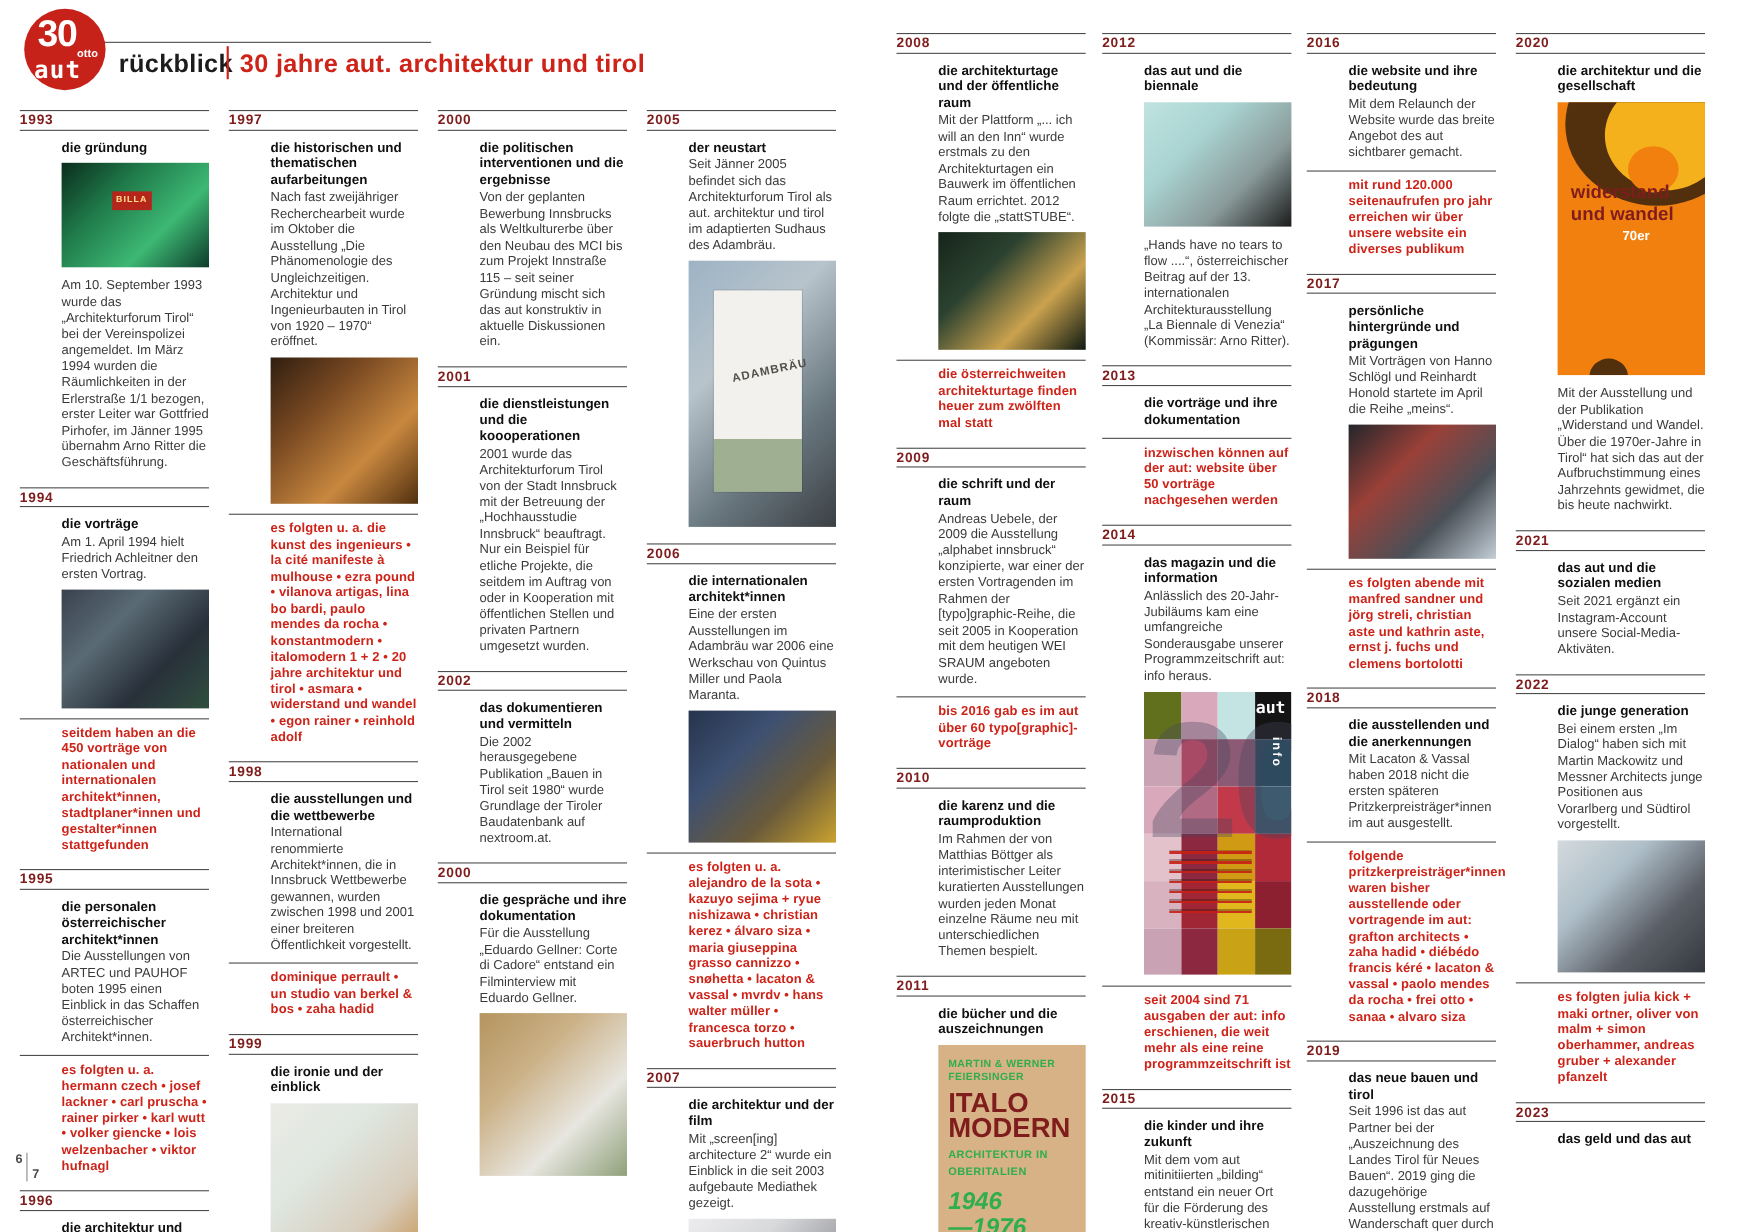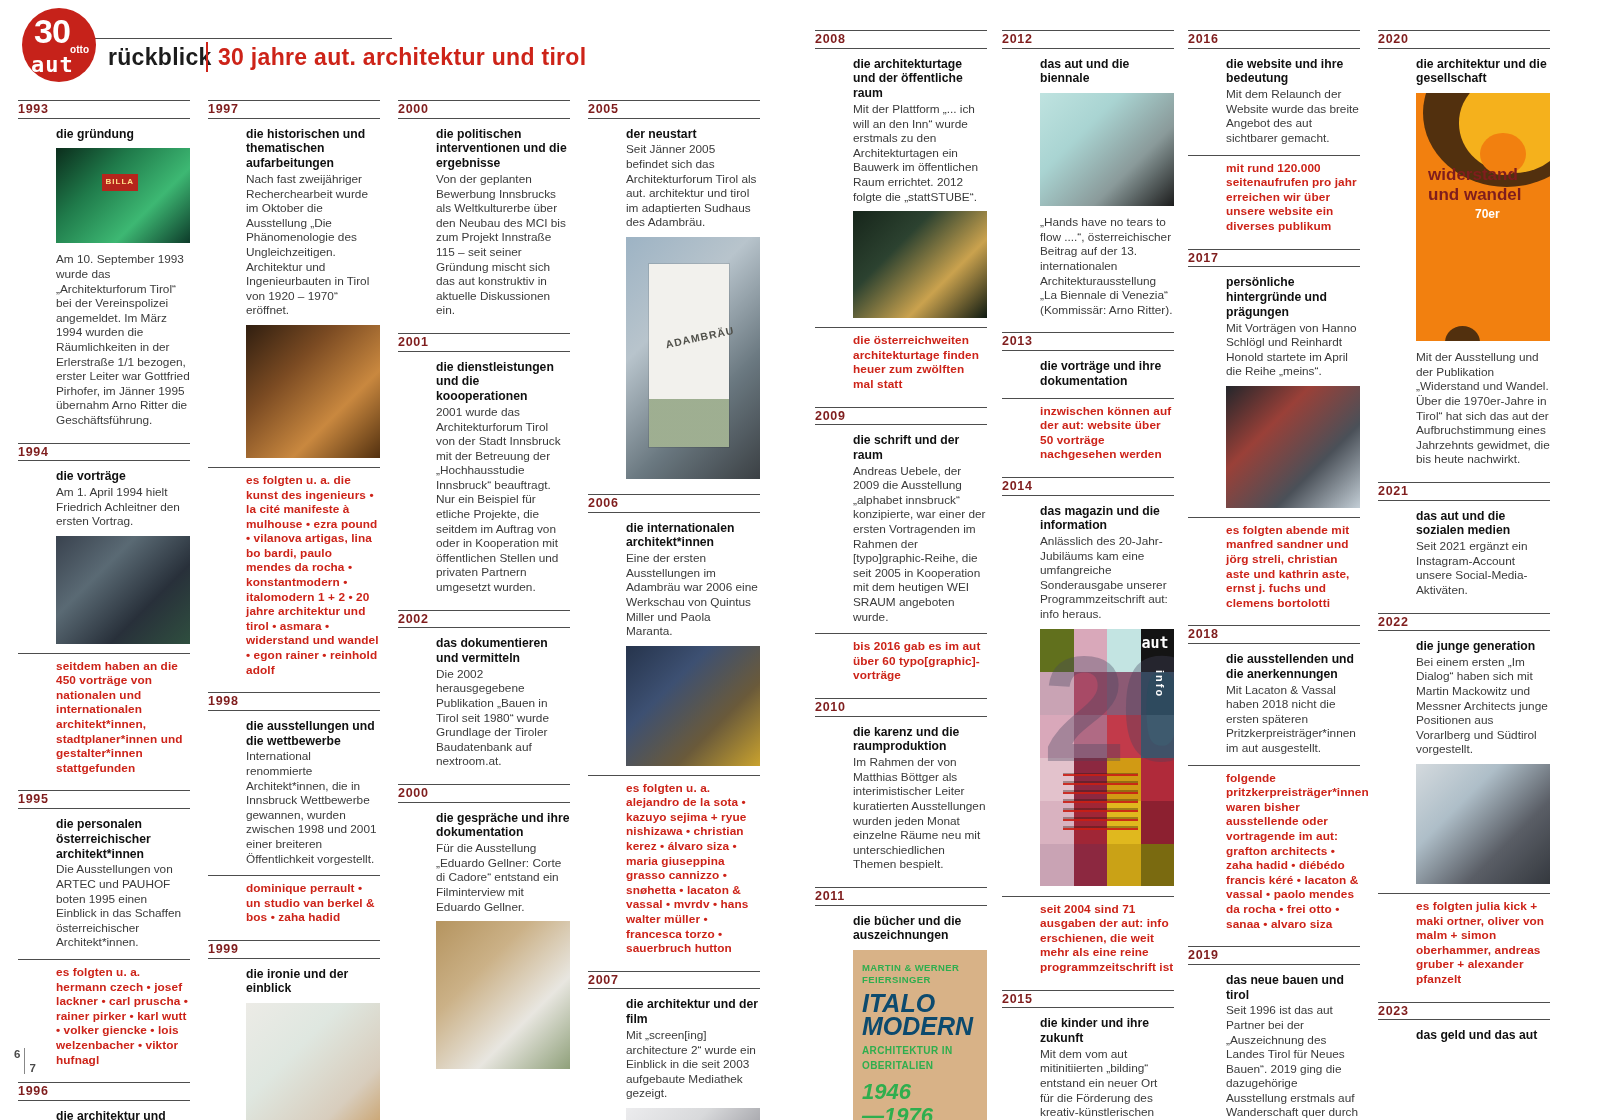--- a/index.html
+++ b/index.html
@@ -30,21 +30,21 @@
   .ph{position:relative;overflow:hidden;margin:7px 0 9px 38px;width:134px}
   .ph .plabel{position:absolute;top:27%;left:34%;background:#b5251c;color:#ffe08a;font-size:8px;
       font-weight:bold;padding:1px 4px;letter-spacing:1px}
   .ph-adambraeu .bldg{position:absolute;left:17%;top:11%;width:60%;height:76%;background:#f2f1ed;
       box-shadow:0 0 0 1px rgba(0,0,0,.10);
       background-image:linear-gradient(0deg,rgba(90,120,70,.55) 0 26%,transparent 26%)}
   .ph-adambraeu .blabel{position:absolute;top:36%;left:20%;transform:rotate(-12deg);font-weight:bold;
       color:#50504a;font-size:10.5px;letter-spacing:1px}
   .ph-italomodern{background:#d8b287;display:flex;flex-direction:column;box-sizing:border-box;padding:12px 9px}
   .im-authors{color:#2fae4e;font-weight:bold;font-size:9.5px;letter-spacing:.4px;line-height:1.2}
-  .im-title{color:#0c4a6e;font-style:italic;font-weight:bold;font-size:25px;line-height:.94;margin-top:7px}
+  .im-title{color:#7f1d1d;font-weight:bold;font-size:25px;line-height:.94;margin-top:7px}
   .im-sub{color:#2fae4e;font-weight:bold;font-size:10px;margin-top:5px;letter-spacing:.4px}
   .im-years{color:#2fae4e;font-style:italic;font-weight:bold;font-size:22px;line-height:1.08;margin-top:7px;white-space:pre-line}
   .ph-autinfo{display:flex;flex-wrap:wrap;align-content:flex-start}
   .ph-autinfo .tile{width:25%;height:16.66%}
   .ph-autinfo .big20{position:absolute;left:2%;top:2%;font-size:150px;font-weight:bold;
       color:rgba(70,70,95,.35);line-height:1;letter-spacing:-6px}
   .ph-autinfo .brand{position:absolute;right:4%;top:3%;color:#fff;font-weight:bold;font-size:15px;
       font-family:"DejaVu Sans Mono",monospace}
   .ph-autinfo .vinfo{position:absolute;right:5%;top:16%;writing-mode:vertical-rl;color:#fff;
       font-weight:bold;font-size:11px;letter-spacing:2px}

